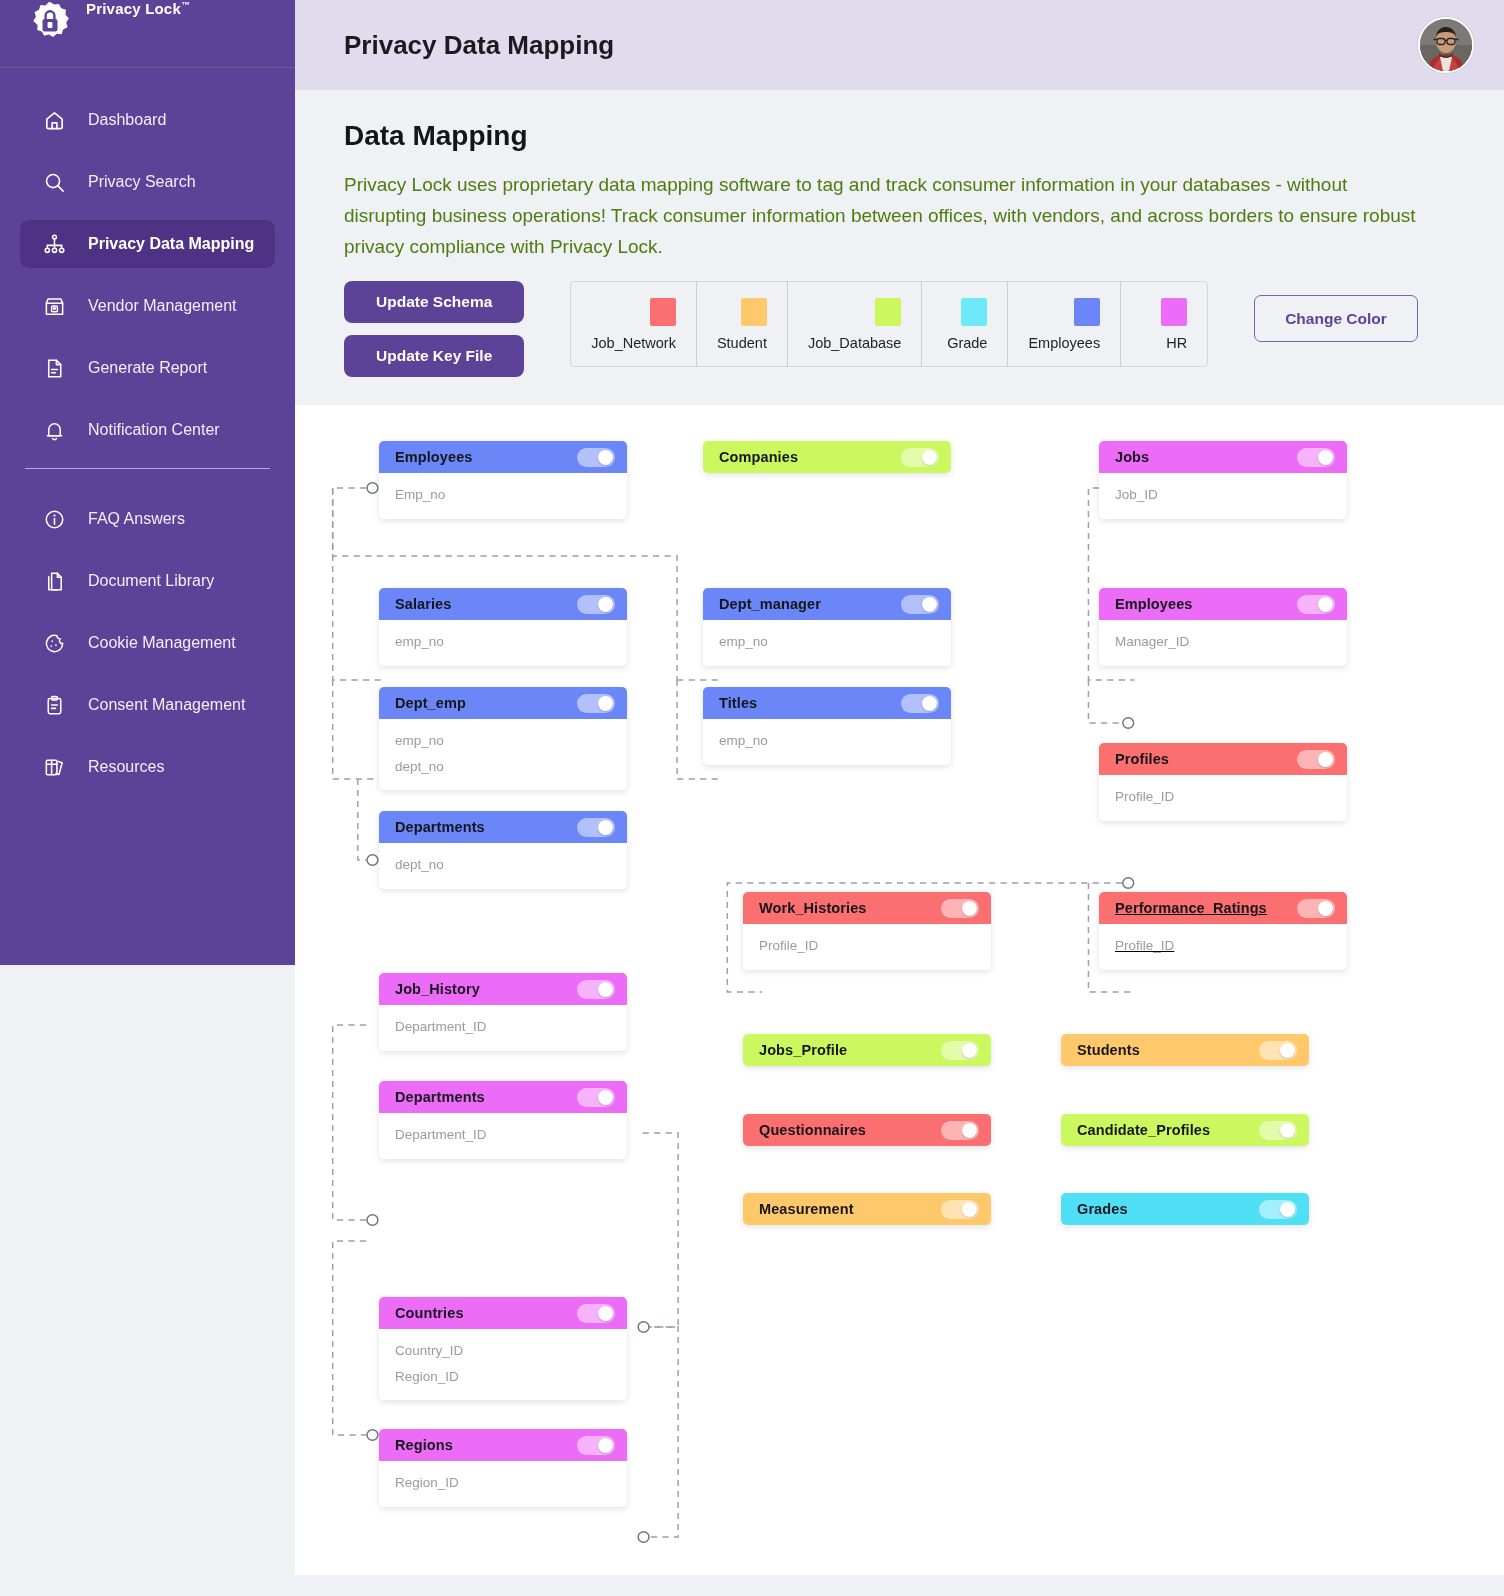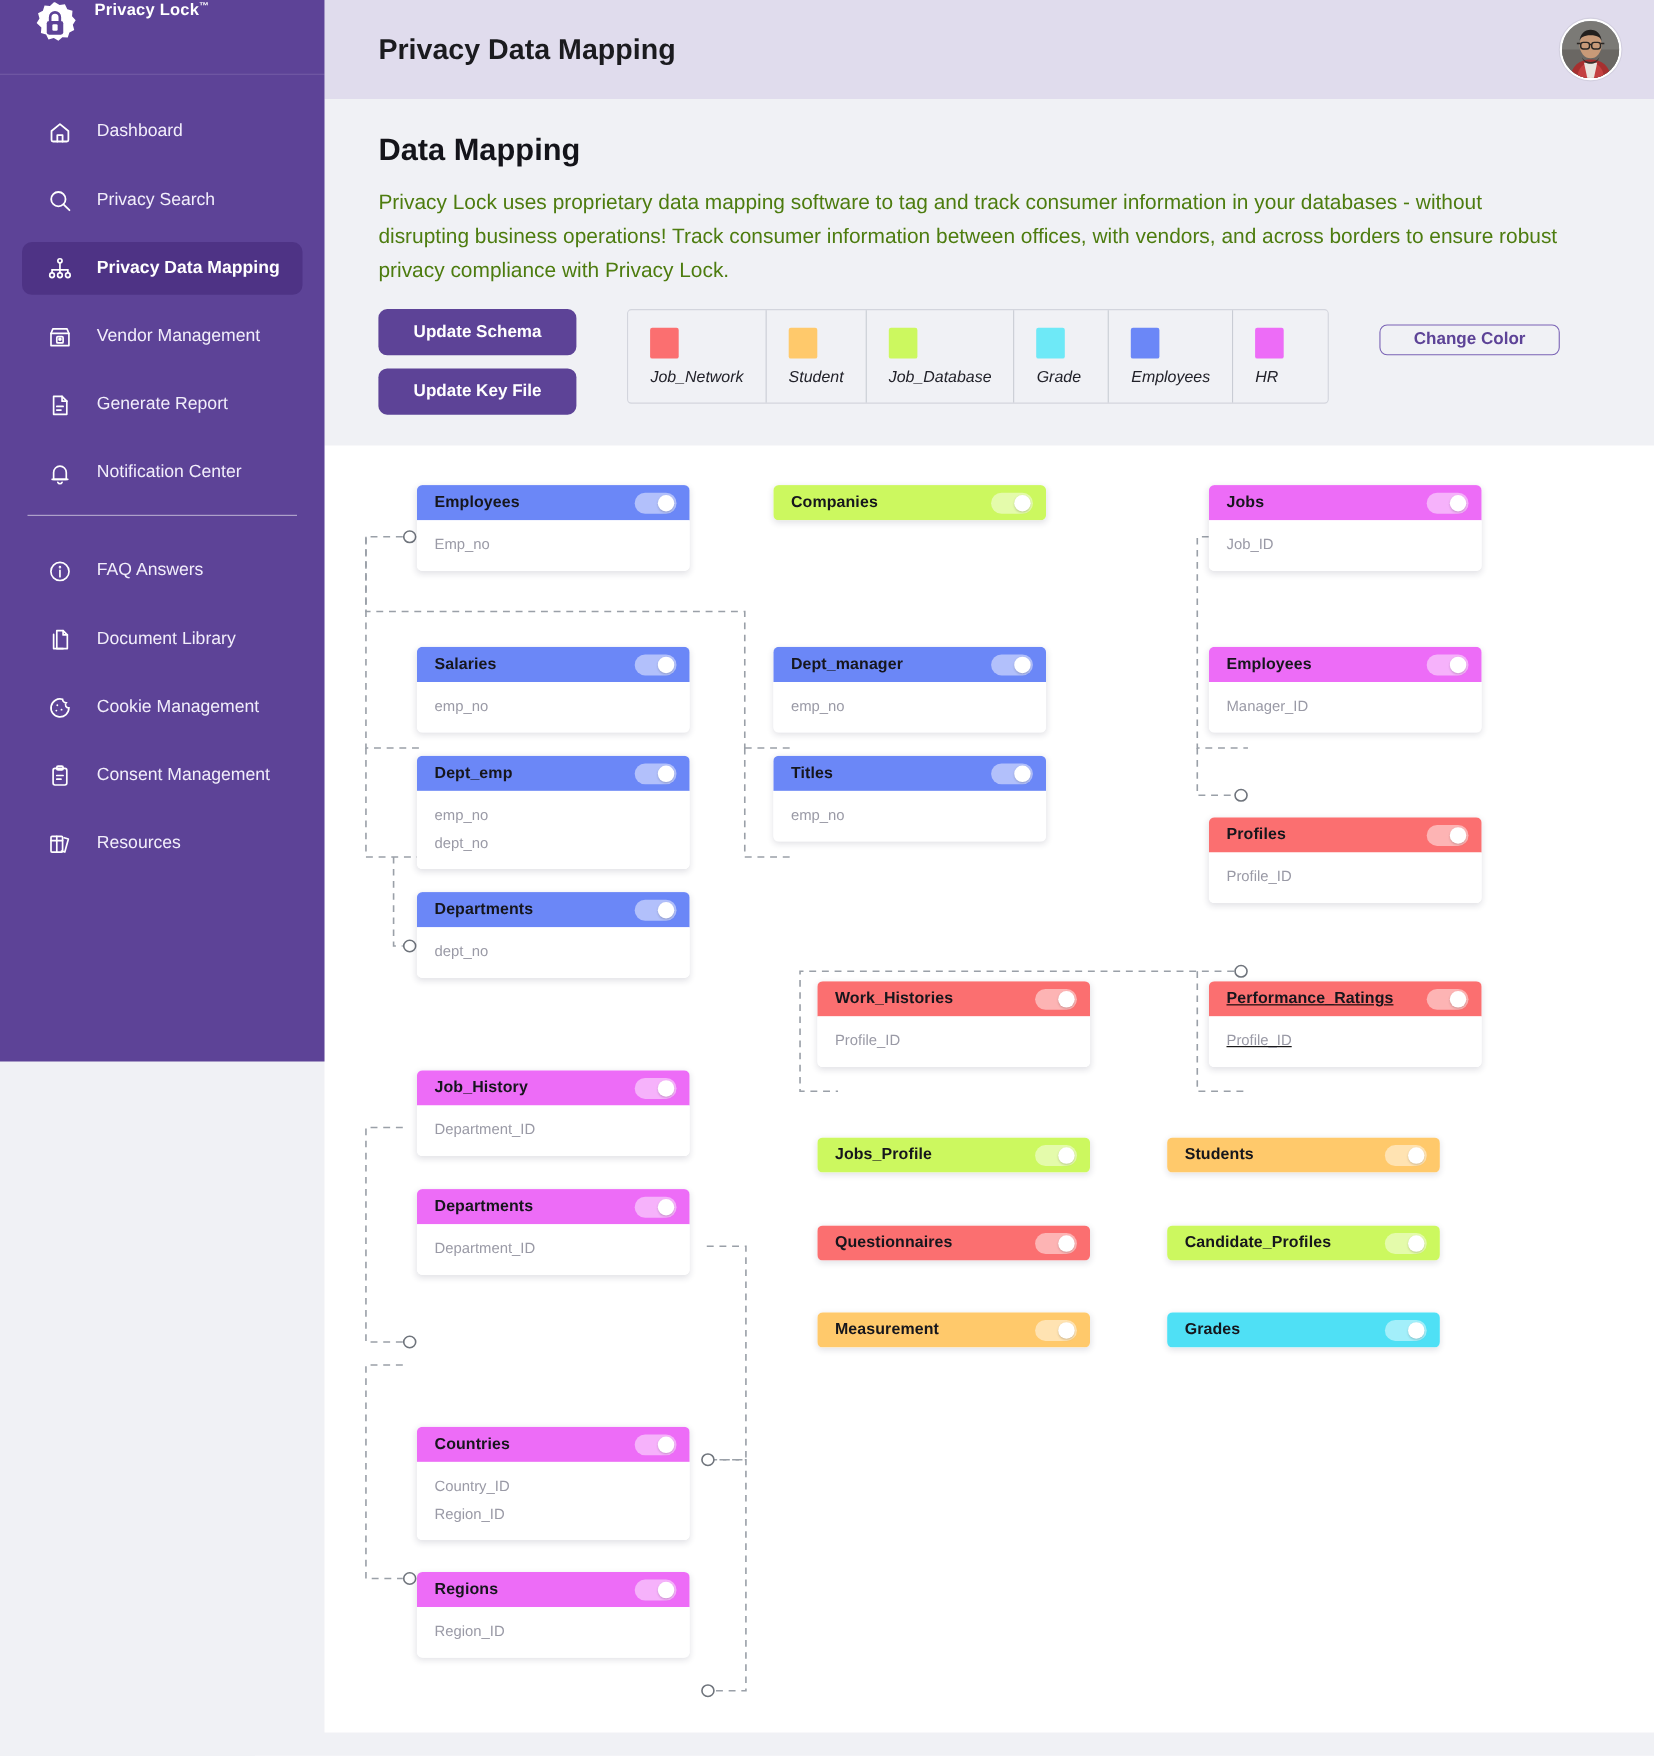--- a/index.html
+++ b/index.html
@@ -77,31 +77,31 @@
     background: #5d4397; color: #fff; border: none;
     font-family: inherit; font-size: 15.5px; font-weight: bold;
     padding: 0 32px; height: 42px; min-width: 176px;
     border-radius: 8px; cursor: pointer;
   }
   .legend {
     border: 1px solid #d3d5dd; background: #f0f1f5; border-radius: 4px;
     display: flex; height: 86px; align-items: stretch;
   }
   .legend-item {
-    display: flex; flex-direction: column; align-items: flex-start; justify-content: center;
+    display: flex; flex-direction: column; align-items: flex-end; justify-content: center;
     gap: 9px; padding: 0 20px; min-width: 86px;
-    border-right: 1px solid #c9ccd4; cursor: pointer; font-style: italic;
+    border-right: 1px solid #c9ccd4; cursor: pointer;
   }
   .legend-item:last-child { border-right: none; }
   .legend-sw { width: 26px; height: 28px; border-radius: 2px; }
   .legend-label { font-size: 14.5px; color: #22222a; }
   .btn-ghost {
     background: #f0f1f5; color: #5d4397; border: 1px solid #7a63b5;
     font-family: inherit; font-size: 15.5px; font-weight: bold;
-    height: 28px; padding: 0 30px; border-radius: 7px; cursor: pointer;
+    height: 47px; padding: 0 30px; border-radius: 7px; cursor: pointer;
     margin-top: 14px;
   }
 
   
   .canvas {
     position: relative;
     background: #ffffff;
     height: 1170px;
     margin-left: 0;
     overflow: hidden;

